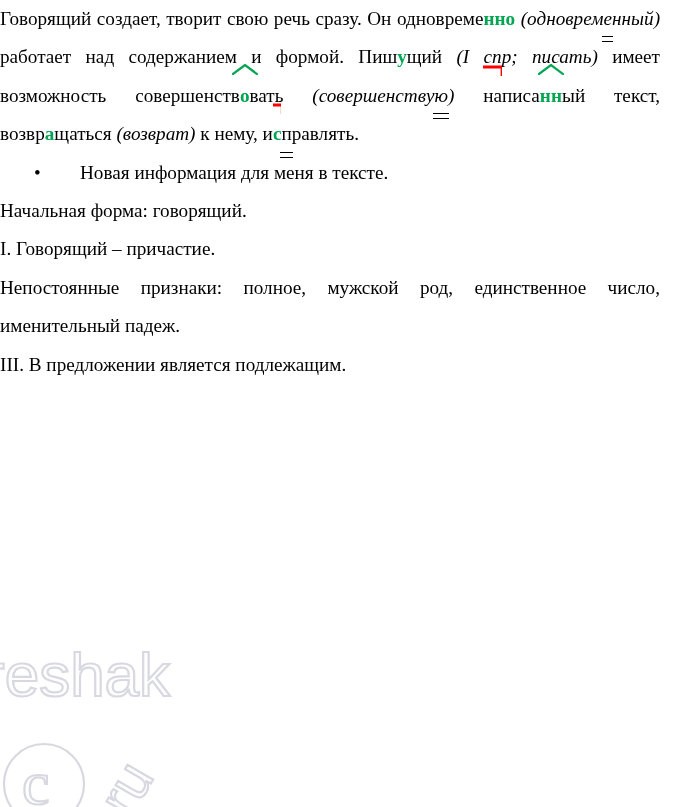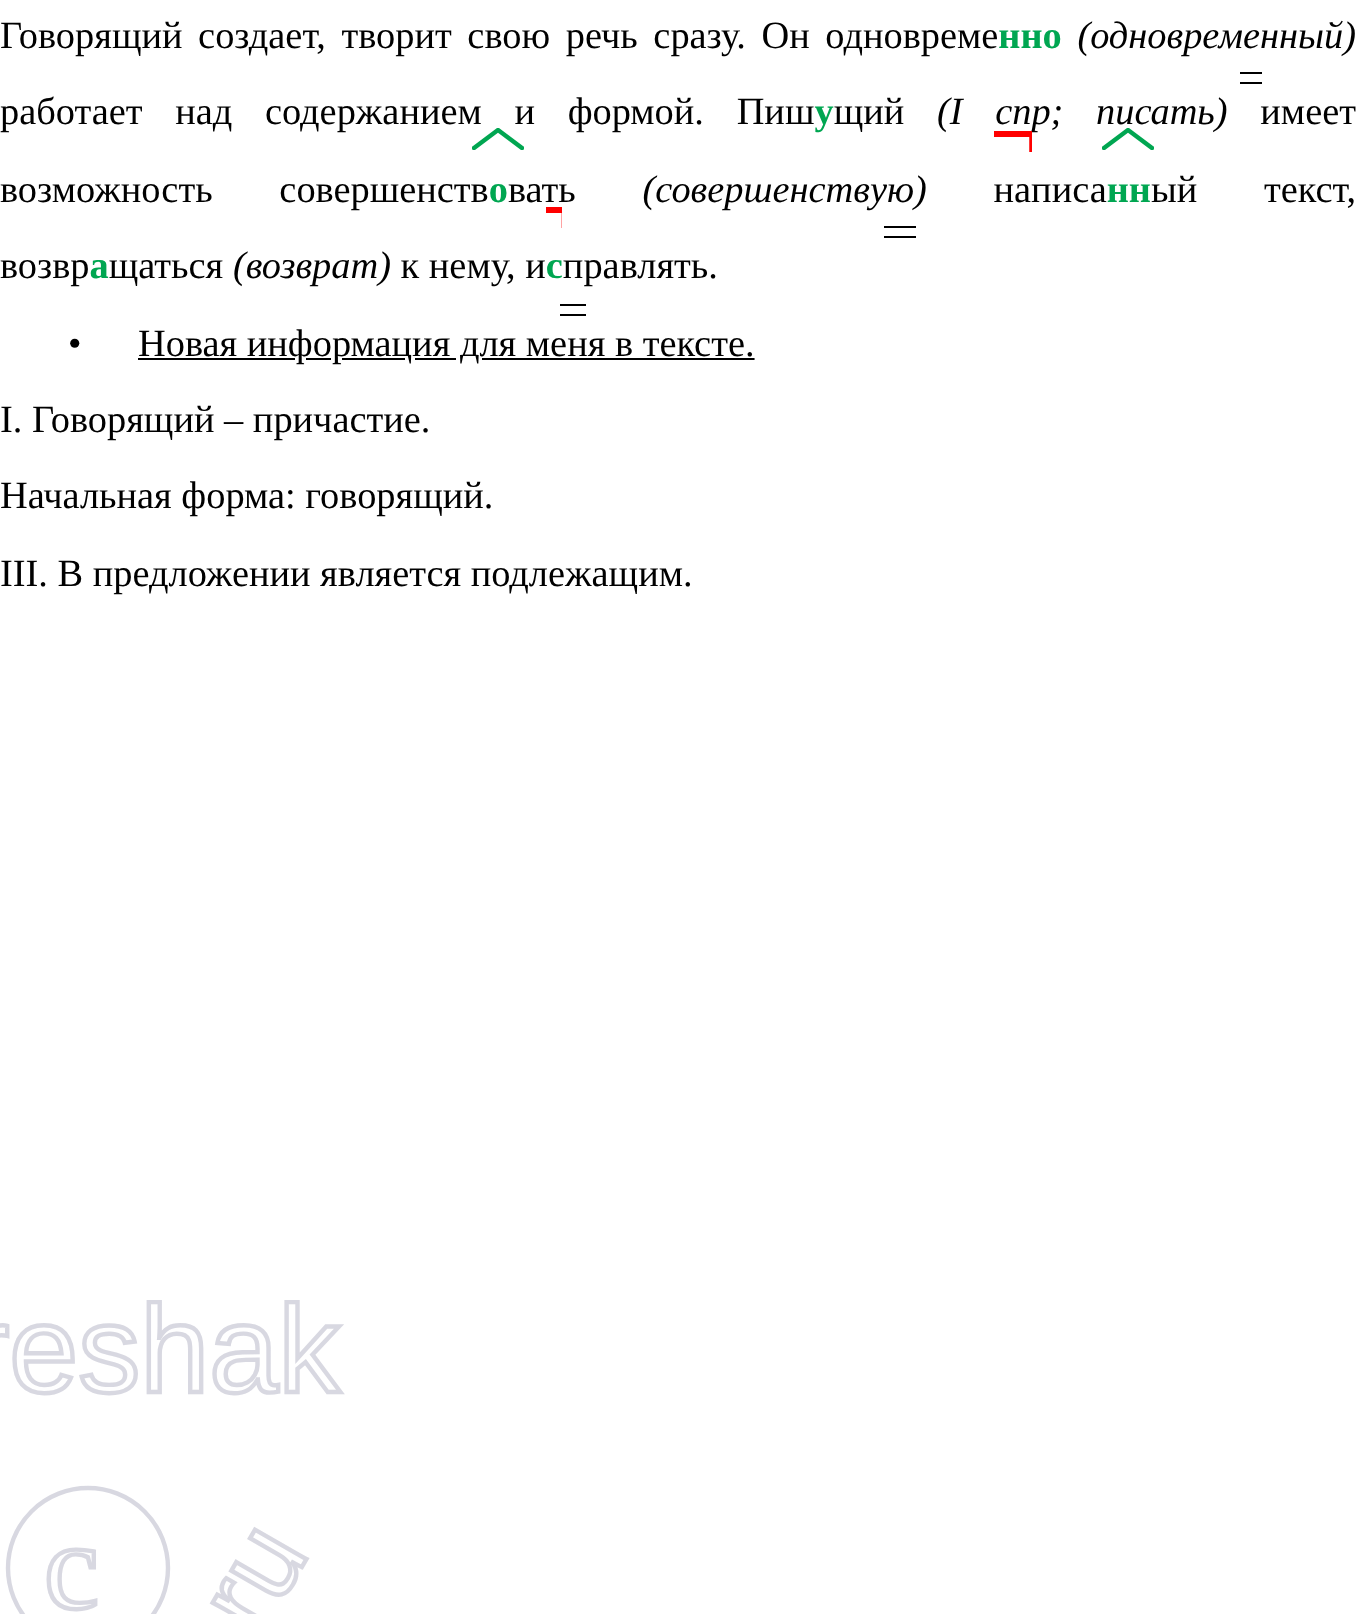--- a/index.html
+++ b/index.html
@@ -35,21 +35,21 @@
     pointer-events: none;
     opacity: 0.55;
     z-index: 0;
   }
   #watermark svg { display: block; }
 
   
   .content {
     position: relative;
     z-index: 2;
-    padding: 0 2px 0 0;
+    padding: 0 20px 0 0;
   }
   p.para {
     margin: 0;
     font-size: 19.2px;
     line-height: 38.4px;
     text-align: justify;
     text-justify: inter-word;
     white-space: normal;
   }
 
@@ -60,21 +60,21 @@
     padding-left: 28px;
     position: relative;
   }
   .bullet-dot {
     position: absolute;
     left: 34px;
     top: 0;
     font-size: 19.2px;
     line-height: 38.4px;
   }
-  .bullet-text { margin-left: 41px; display: inline-block; text-decoration: underline; }
+  .bullet-text { margin-left: 52px; display: inline-block; }
 
   .it { font-style: italic; }
 
   
   .g { color: #00a651; font-weight: bold; }
 
   
   .suffix {
     position: relative;
     display: inline-block;
@@ -166,18 +166,19 @@
           </span><span class="g">с</span></span><span class="root"><span class="dbl"></span><span>п</span></span><span>равлять.</span></p>
 
     <div class="bullet-line">
       <span class="bullet-dot">•</span>
       <span class="bullet-text">Новая информация для меня в тексте.</span>
     </div>
 
 
 
 
+    <p class="para">Начальная форма: говорящий.</p>
     <p class="para">I. Говорящий – причастие.</p>
-    <p class="para">Начальная форма: говорящий.</p>
+    <p class="para">Непостоянные признаки: полное, мужской род, единственное число, именительный падеж.</p>
     <p class="para">III. В предложении является подлежащим.</p>
 
   </div>
 </div>
 
 </body></html>

